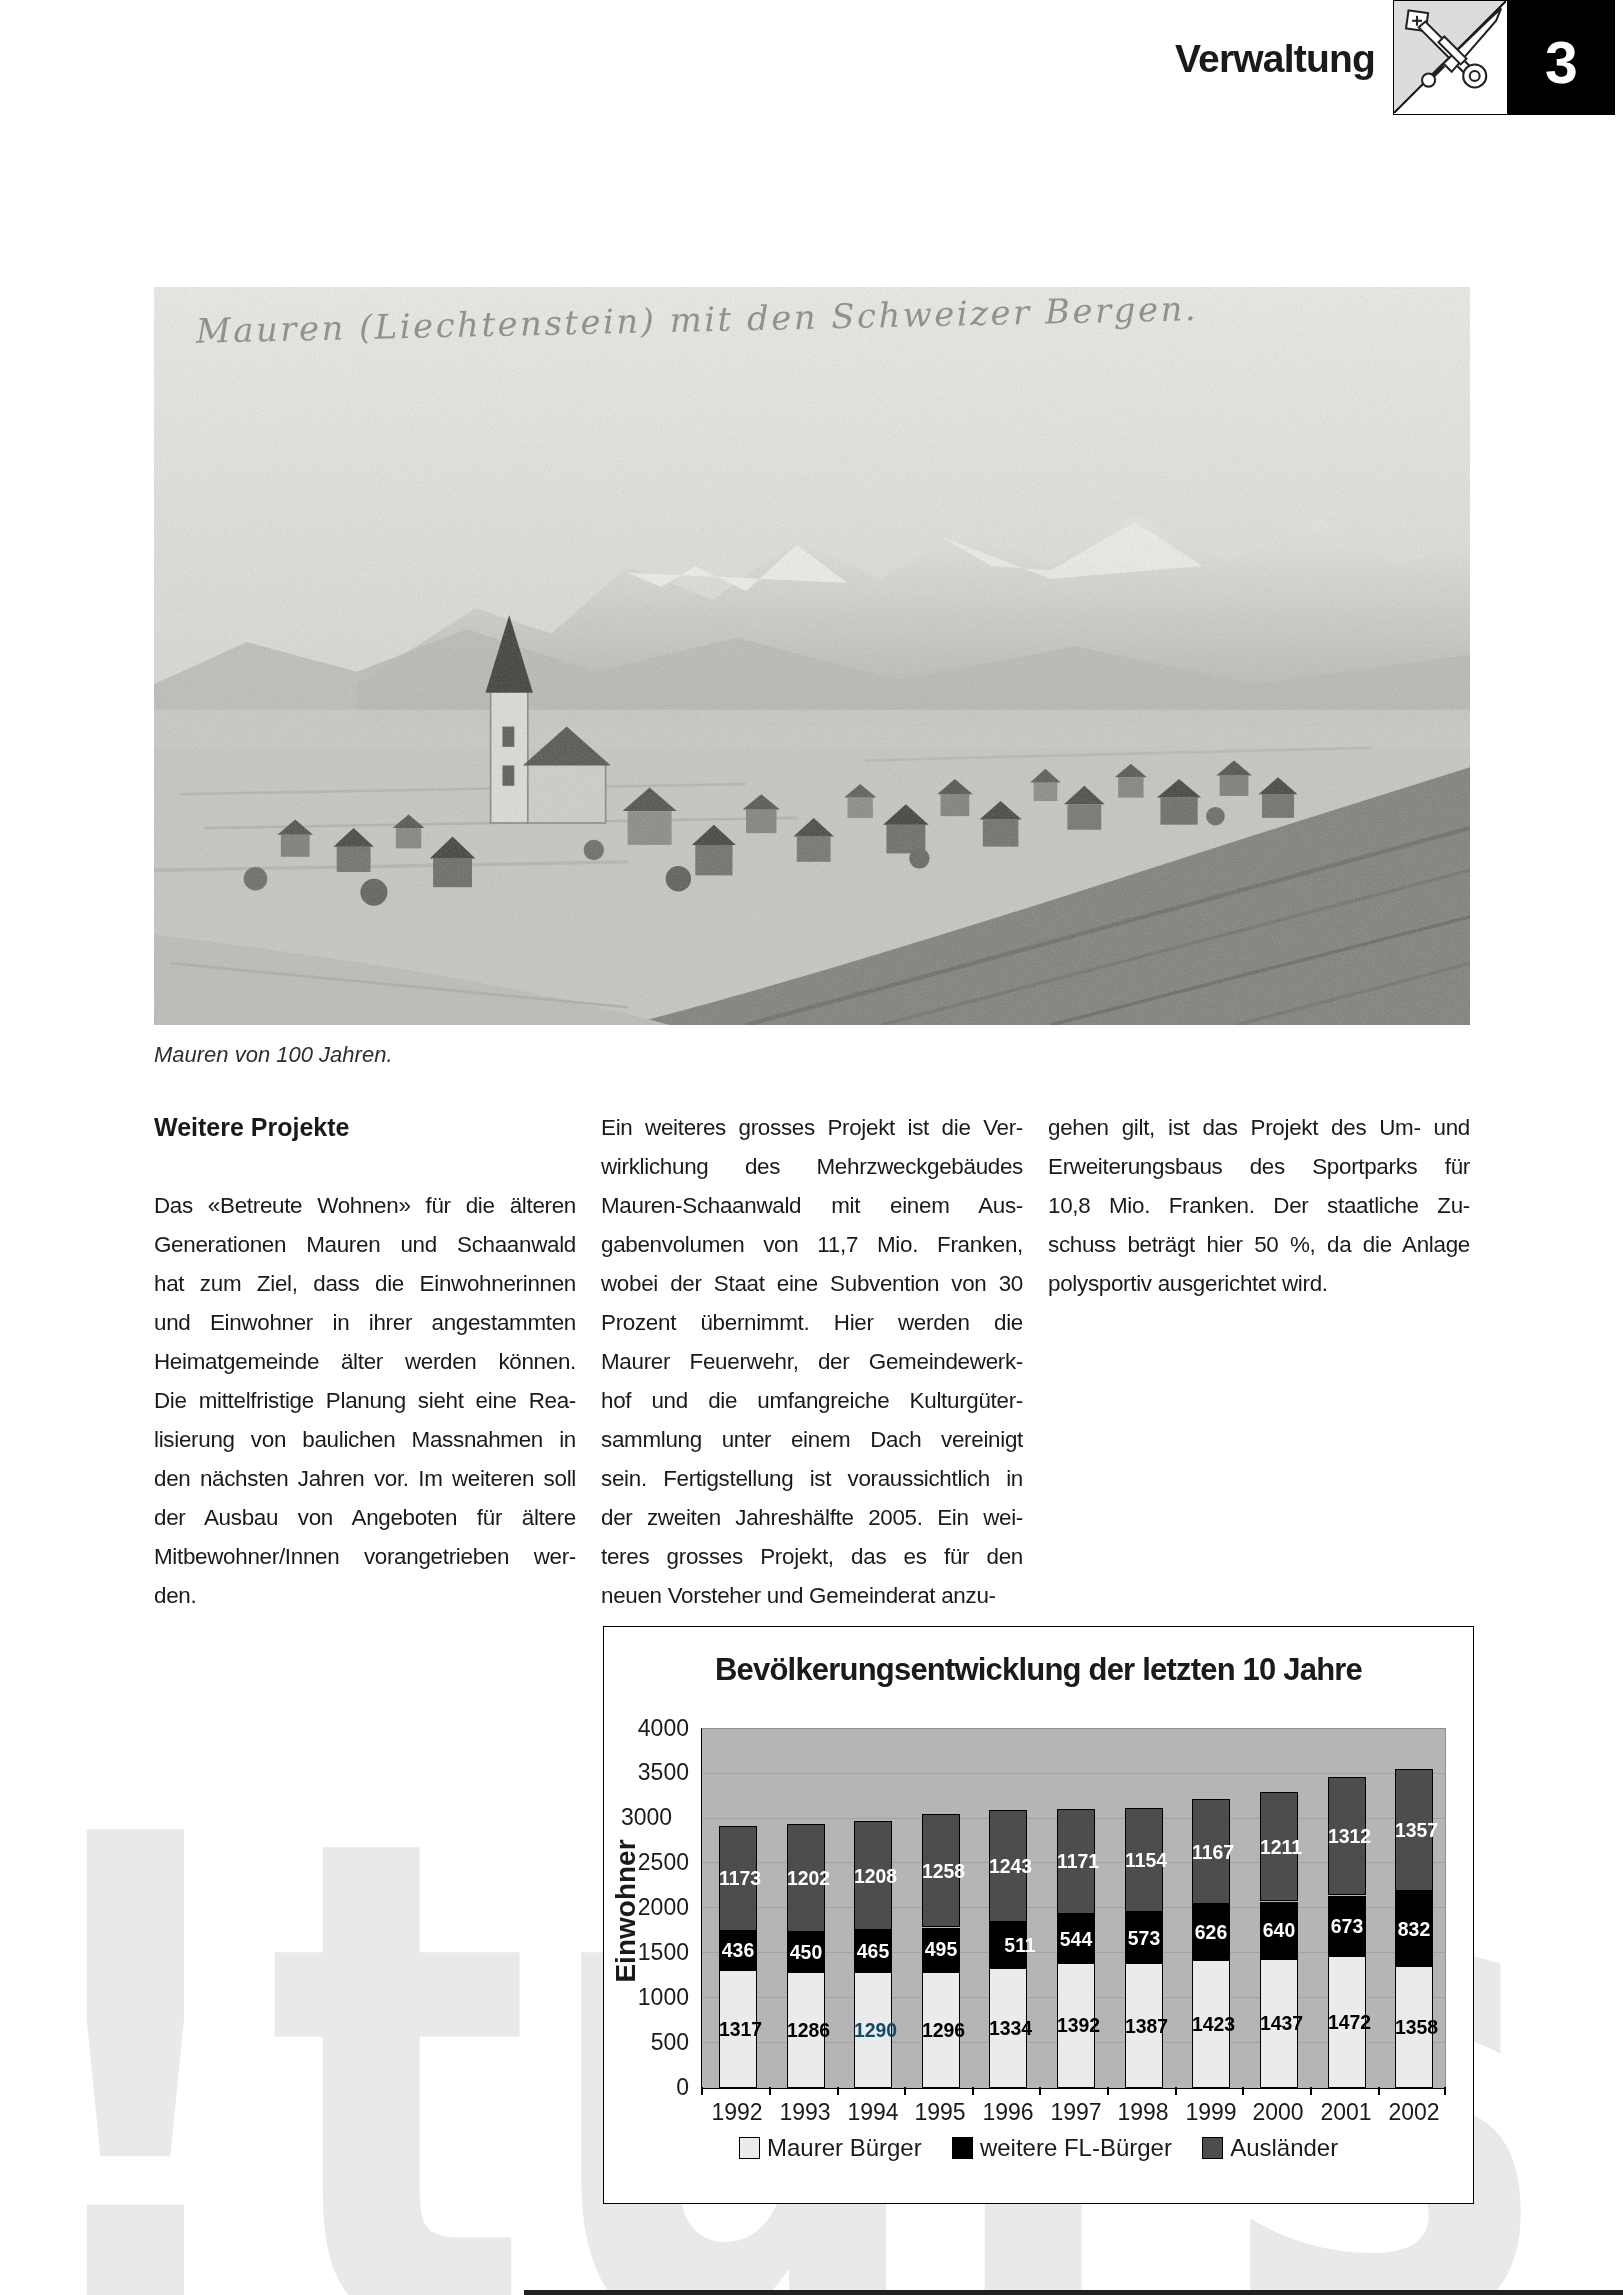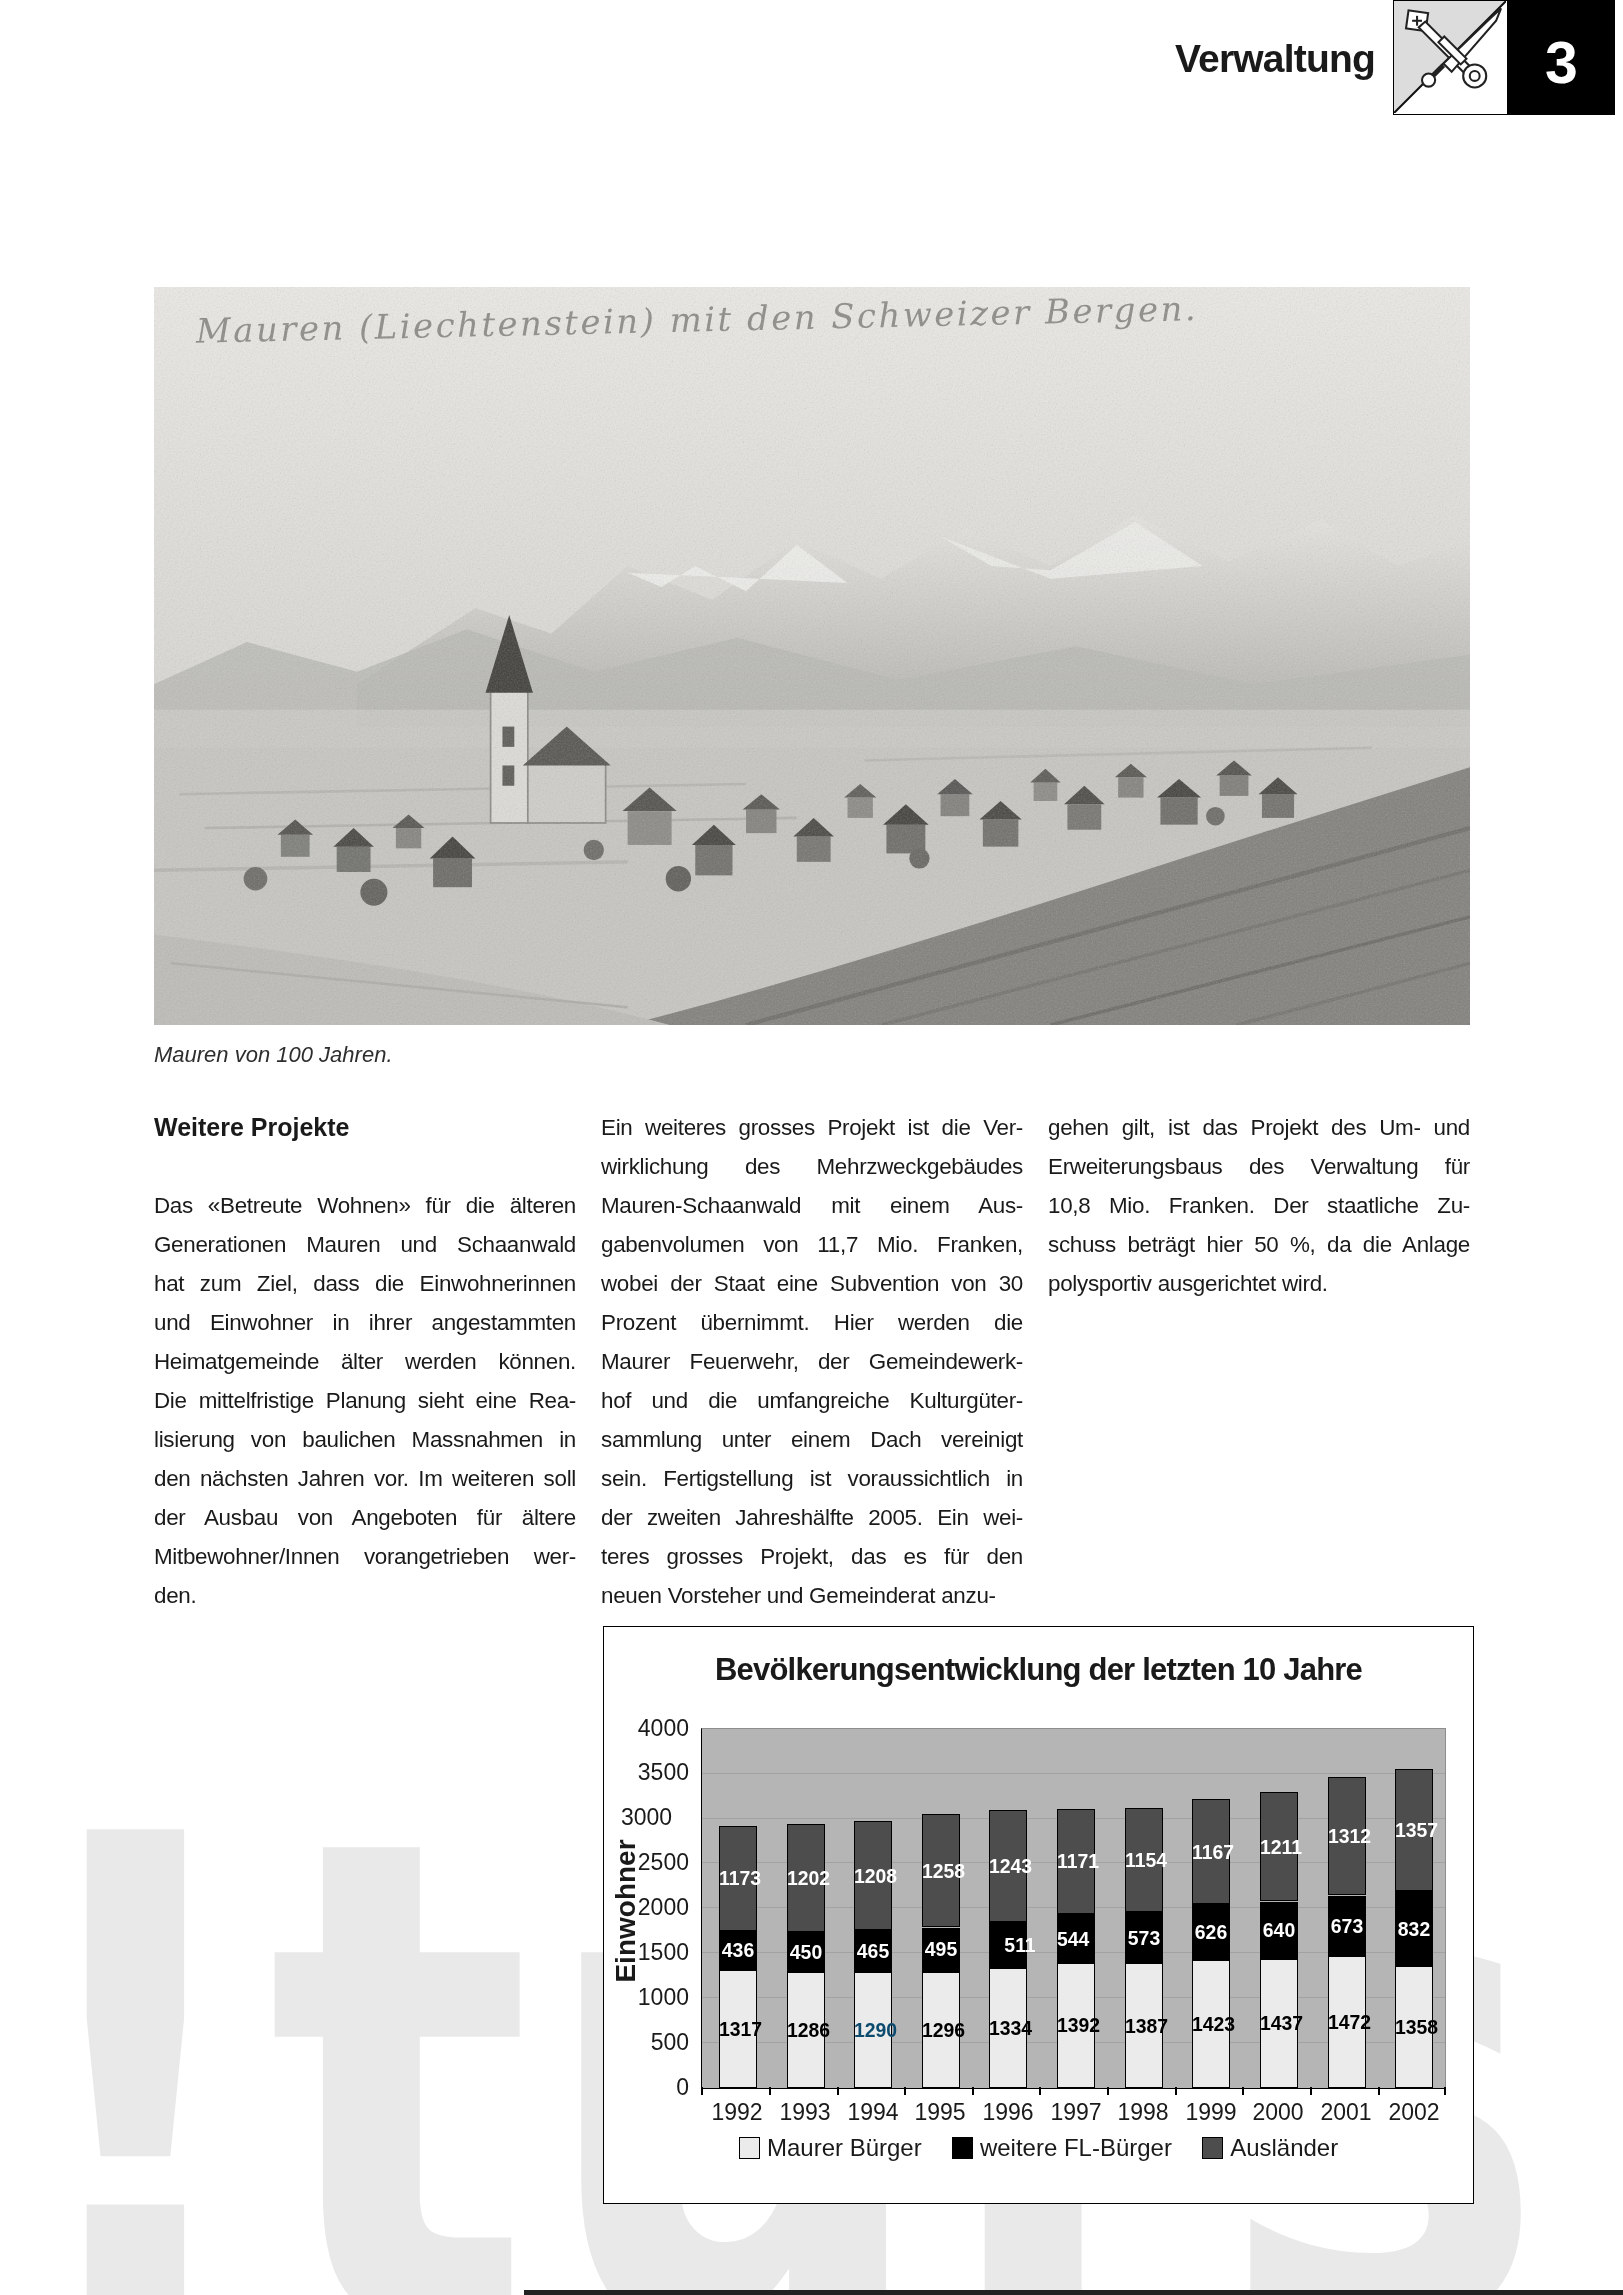--- a/index.html
+++ b/index.html
@@ -232,21 +232,21 @@
           <div class="bodyline">sammlung unter einem Dach vereinigt</div>
           <div class="bodyline">sein. Fertigstellung ist voraussichtlich in</div>
           <div class="bodyline">der zweiten Jahreshälfte 2005. Ein wei-</div>
           <div class="bodyline">teres grosses Projekt, das es für den</div>
           <div class="bodyline last">neuen Vorsteher und Gemeinderat anzu-</div>
         </div>
     </div>
     <div class="col">
       <div>
           <div class="bodyline">gehen gilt, ist das Projekt des Um- und</div>
-          <div class="bodyline">Erweiterungsbaus des Verwaltung für</div>
+          <div class="bodyline">Erweiterungsbaus des Sportparks für</div>
           <div class="bodyline">10,8 Mio. Franken. Der staatliche Zu-</div>
           <div class="bodyline">schuss beträgt hier 50 %, da die Anlage</div>
           <div class="bodyline last">polysportiv ausgerichtet wird.</div>
         </div>
     </div>
   </div>
 
   <section class="chart">
     <h2 class="chart-title" style="margin:0;">Bevölkerungsentwicklung der letzten 10 Jahre</h2>
     <div class="yaxis-title">Einwohner</div>
@@ -295,21 +295,21 @@
         <div class="seglabel" style="left: 220px; bottom: 206px; width: 38px; color: rgb(255, 255, 255);">1258</div>
         <div class="seg bordered" style="left: 287px; bottom: 0px; width: 38px; height: 120px; background: rgb(235, 235, 235);"></div>
         <div class="seglabel" style="left: 287px; bottom: 49px; width: 38px; color: rgb(0, 0, 0);">1334</div>
         <div class="seg" style="left: 287px; bottom: 120px; width: 38px; height: 46px; background: rgb(0, 0, 0);"></div>
         <div class="seglabel" style="left: 287px; bottom: 132px; width: 62px; color: rgb(255, 255, 255);">511</div>
         <div class="seg bordered" style="left: 287px; bottom: 166px; width: 38px; height: 112px; background: rgb(77, 77, 77);"></div>
         <div class="seglabel" style="left: 287px; bottom: 211px; width: 38px; color: rgb(255, 255, 255);">1243</div>
         <div class="seg bordered" style="left: 355px; bottom: 0px; width: 38px; height: 125px; background: rgb(235, 235, 235);"></div>
         <div class="seglabel" style="left: 355px; bottom: 52px; width: 38px; color: rgb(0, 0, 0);">1392</div>
         <div class="seg" style="left: 355px; bottom: 125px; width: 38px; height: 49px; background: rgb(0, 0, 0);"></div>
-        <div class="seglabel" style="left: 355px; bottom: 138px; width: 20px; color: rgb(255, 255, 255);">544</div>
+        <div class="seglabel" style="left: 355px; bottom: 138px; width: 38px; color: rgb(255, 255, 255);">544</div>
         <div class="seg bordered" style="left: 355px; bottom: 174px; width: 38px; height: 105px; background: rgb(77, 77, 77);"></div>
         <div class="seglabel" style="left: 355px; bottom: 216px; width: 38px; color: rgb(255, 255, 255);">1171</div>
         <div class="seg bordered" style="left: 423px; bottom: 0px; width: 38px; height: 125px; background: rgb(235, 235, 235);"></div>
         <div class="seglabel" style="left: 423px; bottom: 51px; width: 38px; color: rgb(0, 0, 0);">1387</div>
         <div class="seg" style="left: 423px; bottom: 125px; width: 38px; height: 51px; background: rgb(0, 0, 0);"></div>
         <div class="seglabel" style="left: 423px; bottom: 139px; width: 38px; color: rgb(255, 255, 255);">573</div>
         <div class="seg bordered" style="left: 423px; bottom: 176px; width: 38px; height: 104px; background: rgb(77, 77, 77);"></div>
         <div class="seglabel" style="left: 423px; bottom: 217px; width: 38px; color: rgb(255, 255, 255);">1154</div>
         <div class="seg bordered" style="left: 490px; bottom: 0px; width: 38px; height: 128px; background: rgb(235, 235, 235);"></div>
         <div class="seglabel" style="left: 490px; bottom: 53px; width: 38px; color: rgb(0, 0, 0);">1423</div>

